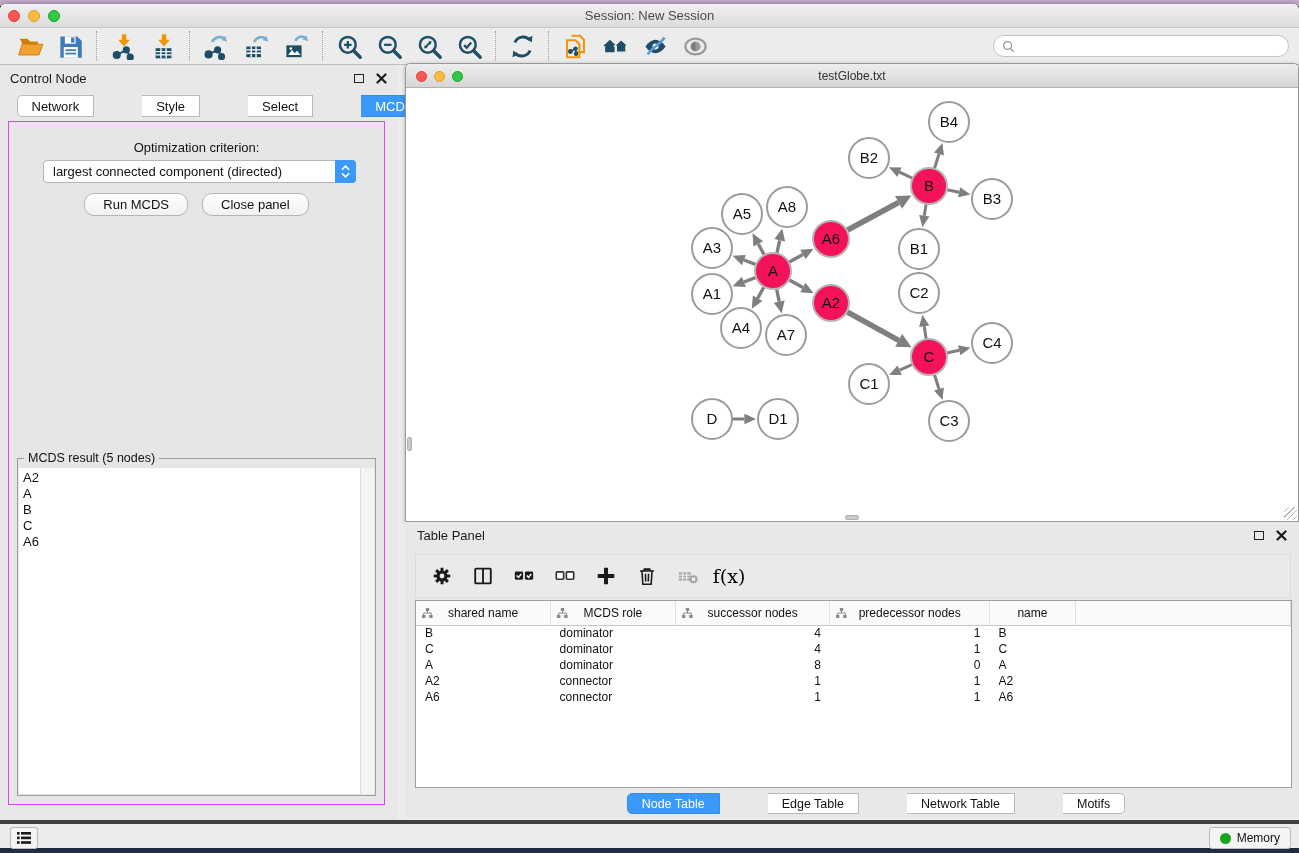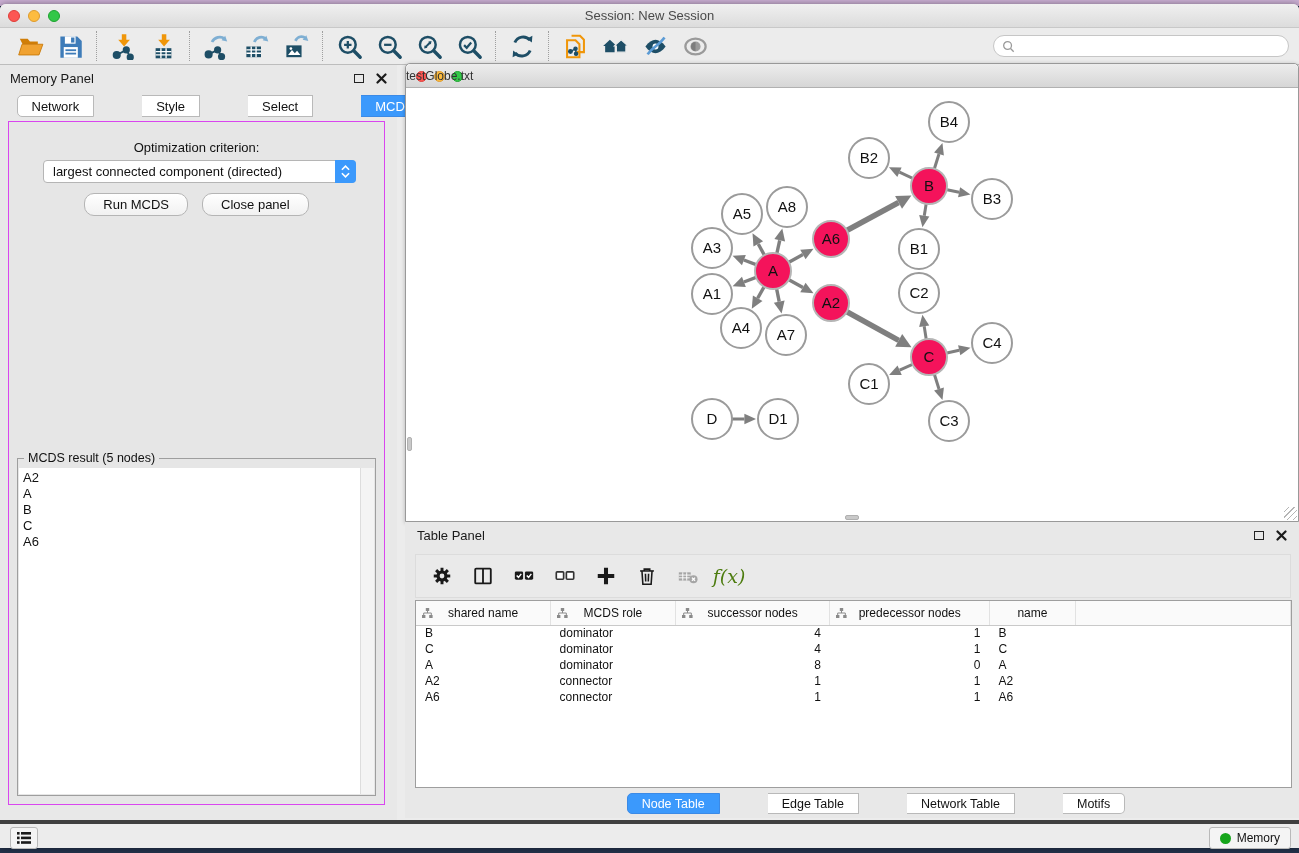--- a/index.html
+++ b/index.html
@@ -53,35 +53,35 @@
   .result-box { position:absolute; left:8px; top:336px; width:359px; height:338px; border:1px solid #9e9e9e; }
   .result-title { position:absolute; left:6px; top:-8px; background:#e6e6e6; padding:0 4px; font-size:12.5px; color:#111; }
   .result-list { position:absolute; left:1px; top:9px; width:343px; height:326px; background:#fff; font-size:13px; color:#111; padding:2px 0 0 4px; line-height:16px; }
   .result-scroll { position:absolute; right:1px; top:9px; width:14px; height:326px; background:#f4f4f4; border-left:1px solid #ddd; }
 
   
   .netwin { position:absolute; left:405px; top:59px; width:894px; height:459px; background:#fff; border:1px solid #999; border-radius:5px 5px 0 0; box-shadow:0 1px 4px rgba(0,0,0,.25); }
   .netwin .titlebar2 { position:absolute; left:0; top:0; width:100%; height:24px; background:linear-gradient(#ededed,#d6d6d6); border-bottom:1px solid #b1b1b1; border-radius:5px 5px 0 0; }
   .netwin .lights { left:10px; top:7px; gap:7px; }
   .netwin .light { width:11px; height:11px; }
-  .net-title { position:absolute; left:0; right:0; top:5px; font-size:12px; color:#333; }
+  .net-title { position:absolute; left:0; right:0; top:5px; text-align:center; font-size:12px; color:#333; }
   .canvas { position:absolute; left:1px; top:25px; width:891px; height:432px; background:#fff; }
   .vthumb { position:absolute; left:0px; top:348px; width:5px; height:14px; background:#c9c9c9; border:1px solid #b0b0b0; border-radius:2px; }
   .hthumb { position:absolute; left:438px; bottom:1px; width:14px; height:5px; background:#c9c9c9; border:1px solid #b0b0b0; border-radius:2px; }
   .grip { position:absolute; right:1px; bottom:1px; width:13px; height:13px;
      background:repeating-linear-gradient(135deg, transparent 0 3px, #b5b5b5 3px 4px); }
 
   
   .table-panel { position:absolute; left:405px; top:518px; width:894px; height:296px; background:#e8e8e8; }
   .tp-head { position:absolute; left:0; top:0; width:100%; height:26px; display:flex; align-items:center; padding:0 12px; }
   .tp-head .ptitle { font-size:13px; color:#1a1a1a; }
   .tp-toolbar { position:absolute; left:10px; top:32px; width:876px; height:44px; background:#eaeaea; border:1px solid #dcdcdc; display:flex; align-items:center; padding-left:10px; gap:9px; }
   .tti { width:32px; height:30px; display:flex; align-items:center; justify-content:center; }
   .tti svg { width:22px; height:22px; }
-  .fx { font-family:"DejaVu Serif", serif; font-style:italic; font-size:19px; color:#4d7c0f; }
+  .fx { font-family:"DejaVu Serif", serif; font-size:19px; color:#000000; }
   .datatable { position:absolute; left:10px; top:78px; width:877px; height:188px; background:#fff; border:1px solid #9e9e9e; overflow:hidden; }
   table.tbl { border-collapse:collapse; table-layout:fixed; }
   table.tbl th { height:24px; background:#fafafa; border-right:1px solid #e2e2e2; border-bottom:1px solid #c9c9c9; font-weight:normal; font-size:12px; color:#111; position:relative; text-align:center; }
   table.tbl th .hic { position:absolute; left:6px; top:7px; }
   table.tbl td { height:16px; font-size:12px; color:#111; padding:0 9px; white-space:nowrap; }
   td.al { text-align:left; } td.ar { text-align:right; }
   .tp-tabs { position:absolute; left:0; top:271px; width:100%; display:flex; justify-content:center; }
   .tp-tabs .tab { font-size:12.5px; height:21px; }
 
   
@@ -249,21 +249,21 @@
         <svg viewBox="0 0 14 14" fill="none" stroke="#9a9a9a">
             <circle cx="6" cy="6" r="4.2" stroke-width="1.4"></circle>
             <line x1="9.2" y1="9.2" x2="12.6" y2="12.6" stroke-width="1.4"></line>
           </svg>
         <input type="text" placeholder="" style="">
       </div>
     </div>
 
     <div class="control-panel">
       <div class="panel-head">
-        <span class="ptitle">Memory Panel</span>
+        <span class="ptitle">Control Node</span>
         <span class="spacer"></span>
         <span class="float-ic" title="Float Window"></span>
         <svg class="close-x" viewBox="0 0 11 11">
             <path d="M1.5 1.5l8 8M9.5 1.5l-8 8" stroke="#1a1a1a" stroke-width="2.2" stroke-linecap="round"></path>
           </svg>
       </div>
       <div class="cp-tabs">
         <div class="seg" id="cp-seg">
             <div class="tab">Network</div>
             <div class="tab">Style</div>

